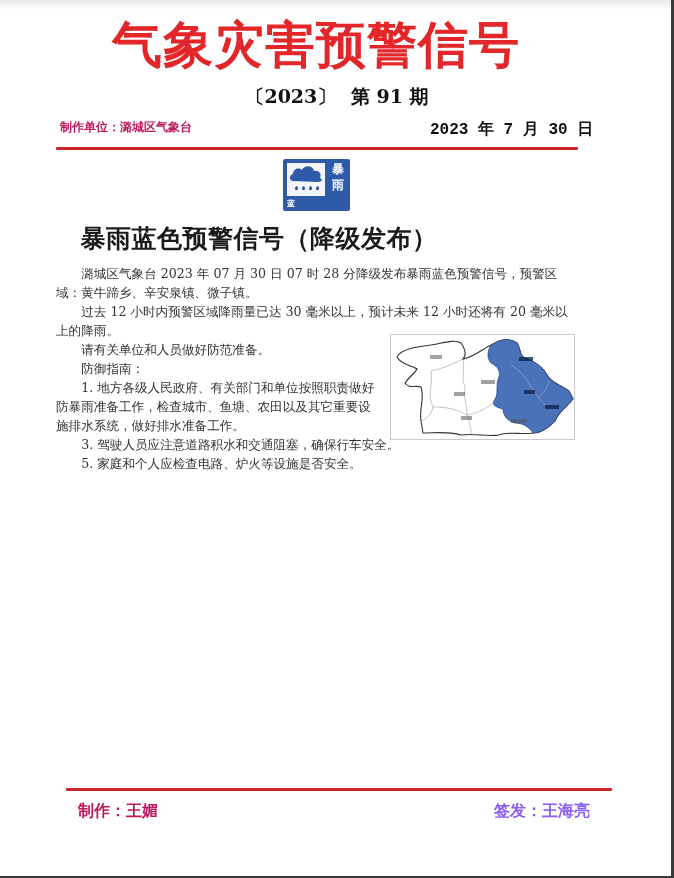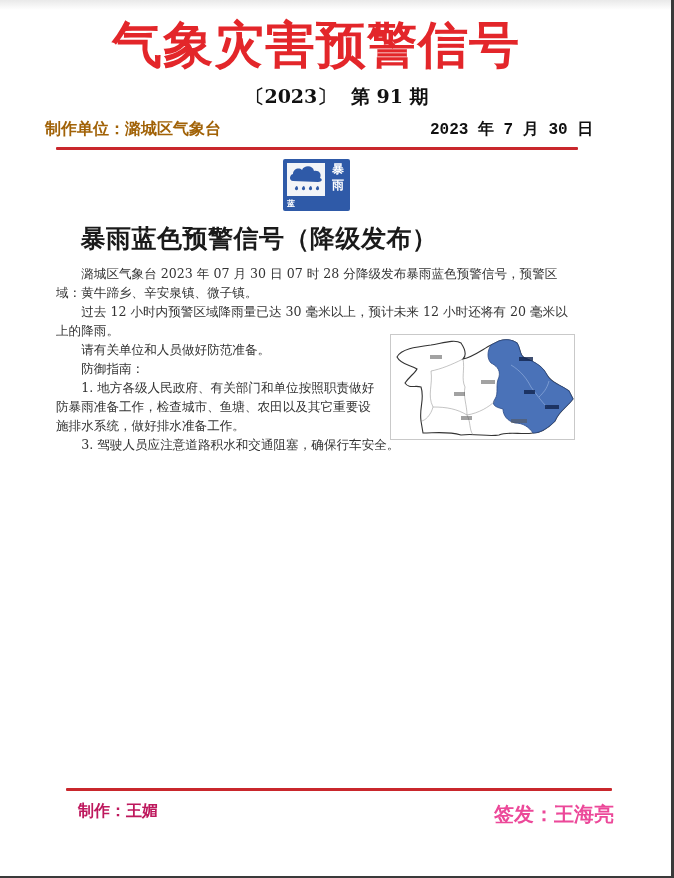--- a/index.html
+++ b/index.html
@@ -18,22 +18,22 @@
     color:#e3262a; letter-spacing:1px; text-align:center; white-space:nowrap;
   }
   .issue-line {
     position:absolute; left:0; width:674px; top:84px; text-align:center;
     font-family:"DejaVu Serif", serif; font-weight:bold; font-size:19px; color:#111;
     padding-left:-10px;
   }
   .issue-line span { margin:0 4px; }
 
   .org-line {
-    position:absolute; left:45px; top:119px;
-    font-family:"DejaVu Sans", sans-serif; font-weight:bold; font-size:16px; color:#a16207;
+    position:absolute; left:60px; top:119px;
+    font-family:"DejaVu Sans", sans-serif; font-weight:bold; font-size:12px; color:#be185d;
   }
   .date-line {
     position:absolute; left:430px; top:119px;
     font-family:Liberation Mono, monospace; font-weight:bold; font-size:16px; color:#111;
   }
   .rule-top { position:absolute; left:56px; top:147px; width:522px; height:3px; background:#c9272c; border-radius:1px; }
   .rule-bottom { position:absolute; left:66px; top:788px; width:546px; height:3px; background:#c9272c; border-radius:1px; }
 
   .warn-icon {
     position:absolute; left:283px; top:159px; width:67px; height:52px;
@@ -73,21 +73,21 @@
   .map-box svg { position:absolute; left:0; top:0; }
   .map-label { position:absolute; height:4px; background:#555; opacity:0.55; }
   .map-label.dark { background:#10234d; opacity:0.8; }
 
   .footer-maker {
     position:absolute; left:78px; top:801px;
     font-family:"DejaVu Sans", sans-serif; font-weight:bold; font-size:16px; color:#be185d;
   }
   .footer-signer {
     position:absolute; left:494px; top:801px;
-    font-family:"DejaVu Sans", sans-serif; font-weight:bold; font-size:20px; color:#ec4899;
+    font-family:"DejaVu Sans", sans-serif; font-weight:bold; font-size:16px; color:#8b5cf6;
   }
 </style>
 </head>
 <body>
 
 <div class="top-shade"></div>
 <div class="right-edge"></div>
 <div class="bottom-edge"></div>
 
 <div class="main-title">气象灾害预警信号</div>
@@ -123,20 +123,21 @@
 
 <div class="signal-title">暴雨蓝色预警信号（降级发布）</div>
 
 <div class="body-text">
   <p>潞城区气象台 2023 年 07 月 30 日 07 时 28 分降级发布暴雨蓝色预警信号，预警区域：黄牛蹄乡、辛安泉镇、微子镇。</p>
   <p>过去 12 小时内预警区域降雨量已达 30 毫米以上，预计未来 12 小时还将有 20 毫米以上的降雨。</p>
   <p class="narrow">请有关单位和人员做好防范准备。</p>
   <p class="narrow">防御指南：</p>
   <p class="narrow">1. 地方各级人民政府、有关部门和单位按照职责做好防暴雨准备工作，检查城市、鱼塘、农田以及其它重要设施排水系统，做好排水准备工作。</p>
   <p>3. 驾驶人员应注意道路积水和交通阻塞，确保行车安全。</p>
+  <p>5. 家庭和个人应检查电路、炉火等设施是否安全。</p>
 </div>
 
 <div class="map-box">
   <svg width="183" height="104" viewBox="0 0 183 104">
 
     <path d="M6 22 C10 14 24 12 40 10 C52 8 64 4 70 8 C74 14 76 20 72 24 C82 22 92 14 100 10 L108 6 C114 4 120 4 126 8 C130 14 128 22 136 24 C146 28 152 32 156 40 C160 48 170 50 178 56 L182 64 C176 72 168 76 164 86 C158 92 150 98 142 98 C130 100 118 96 108 100 C96 102 84 98 70 100 C56 96 44 98 32 98 L30 86 C28 72 34 64 30 52 C24 50 18 54 14 48 C18 42 24 38 26 34 C20 30 10 30 6 22 Z" fill="#ffffff" stroke="#333" stroke-width="1.1"></path>
 
     <path d="M100 10 L108 6 C114 4 120 4 126 8 C130 14 128 22 136 24 C146 28 152 32 156 40 C160 48 170 50 178 56 L182 64 C176 72 168 76 164 86 C158 92 150 98 142 98 C138 92 132 88 124 88 C116 86 112 80 112 74 C104 72 100 70 104 64 C108 58 104 50 108 42 C110 34 104 30 100 28 C96 24 96 16 100 10 Z" fill="#4a72b8" stroke="#2b4a86" stroke-width="0.8"></path>
 
     <path d="M40 36 C50 34 60 30 72 24" fill="none" stroke="#888" stroke-width="0.5"></path>

